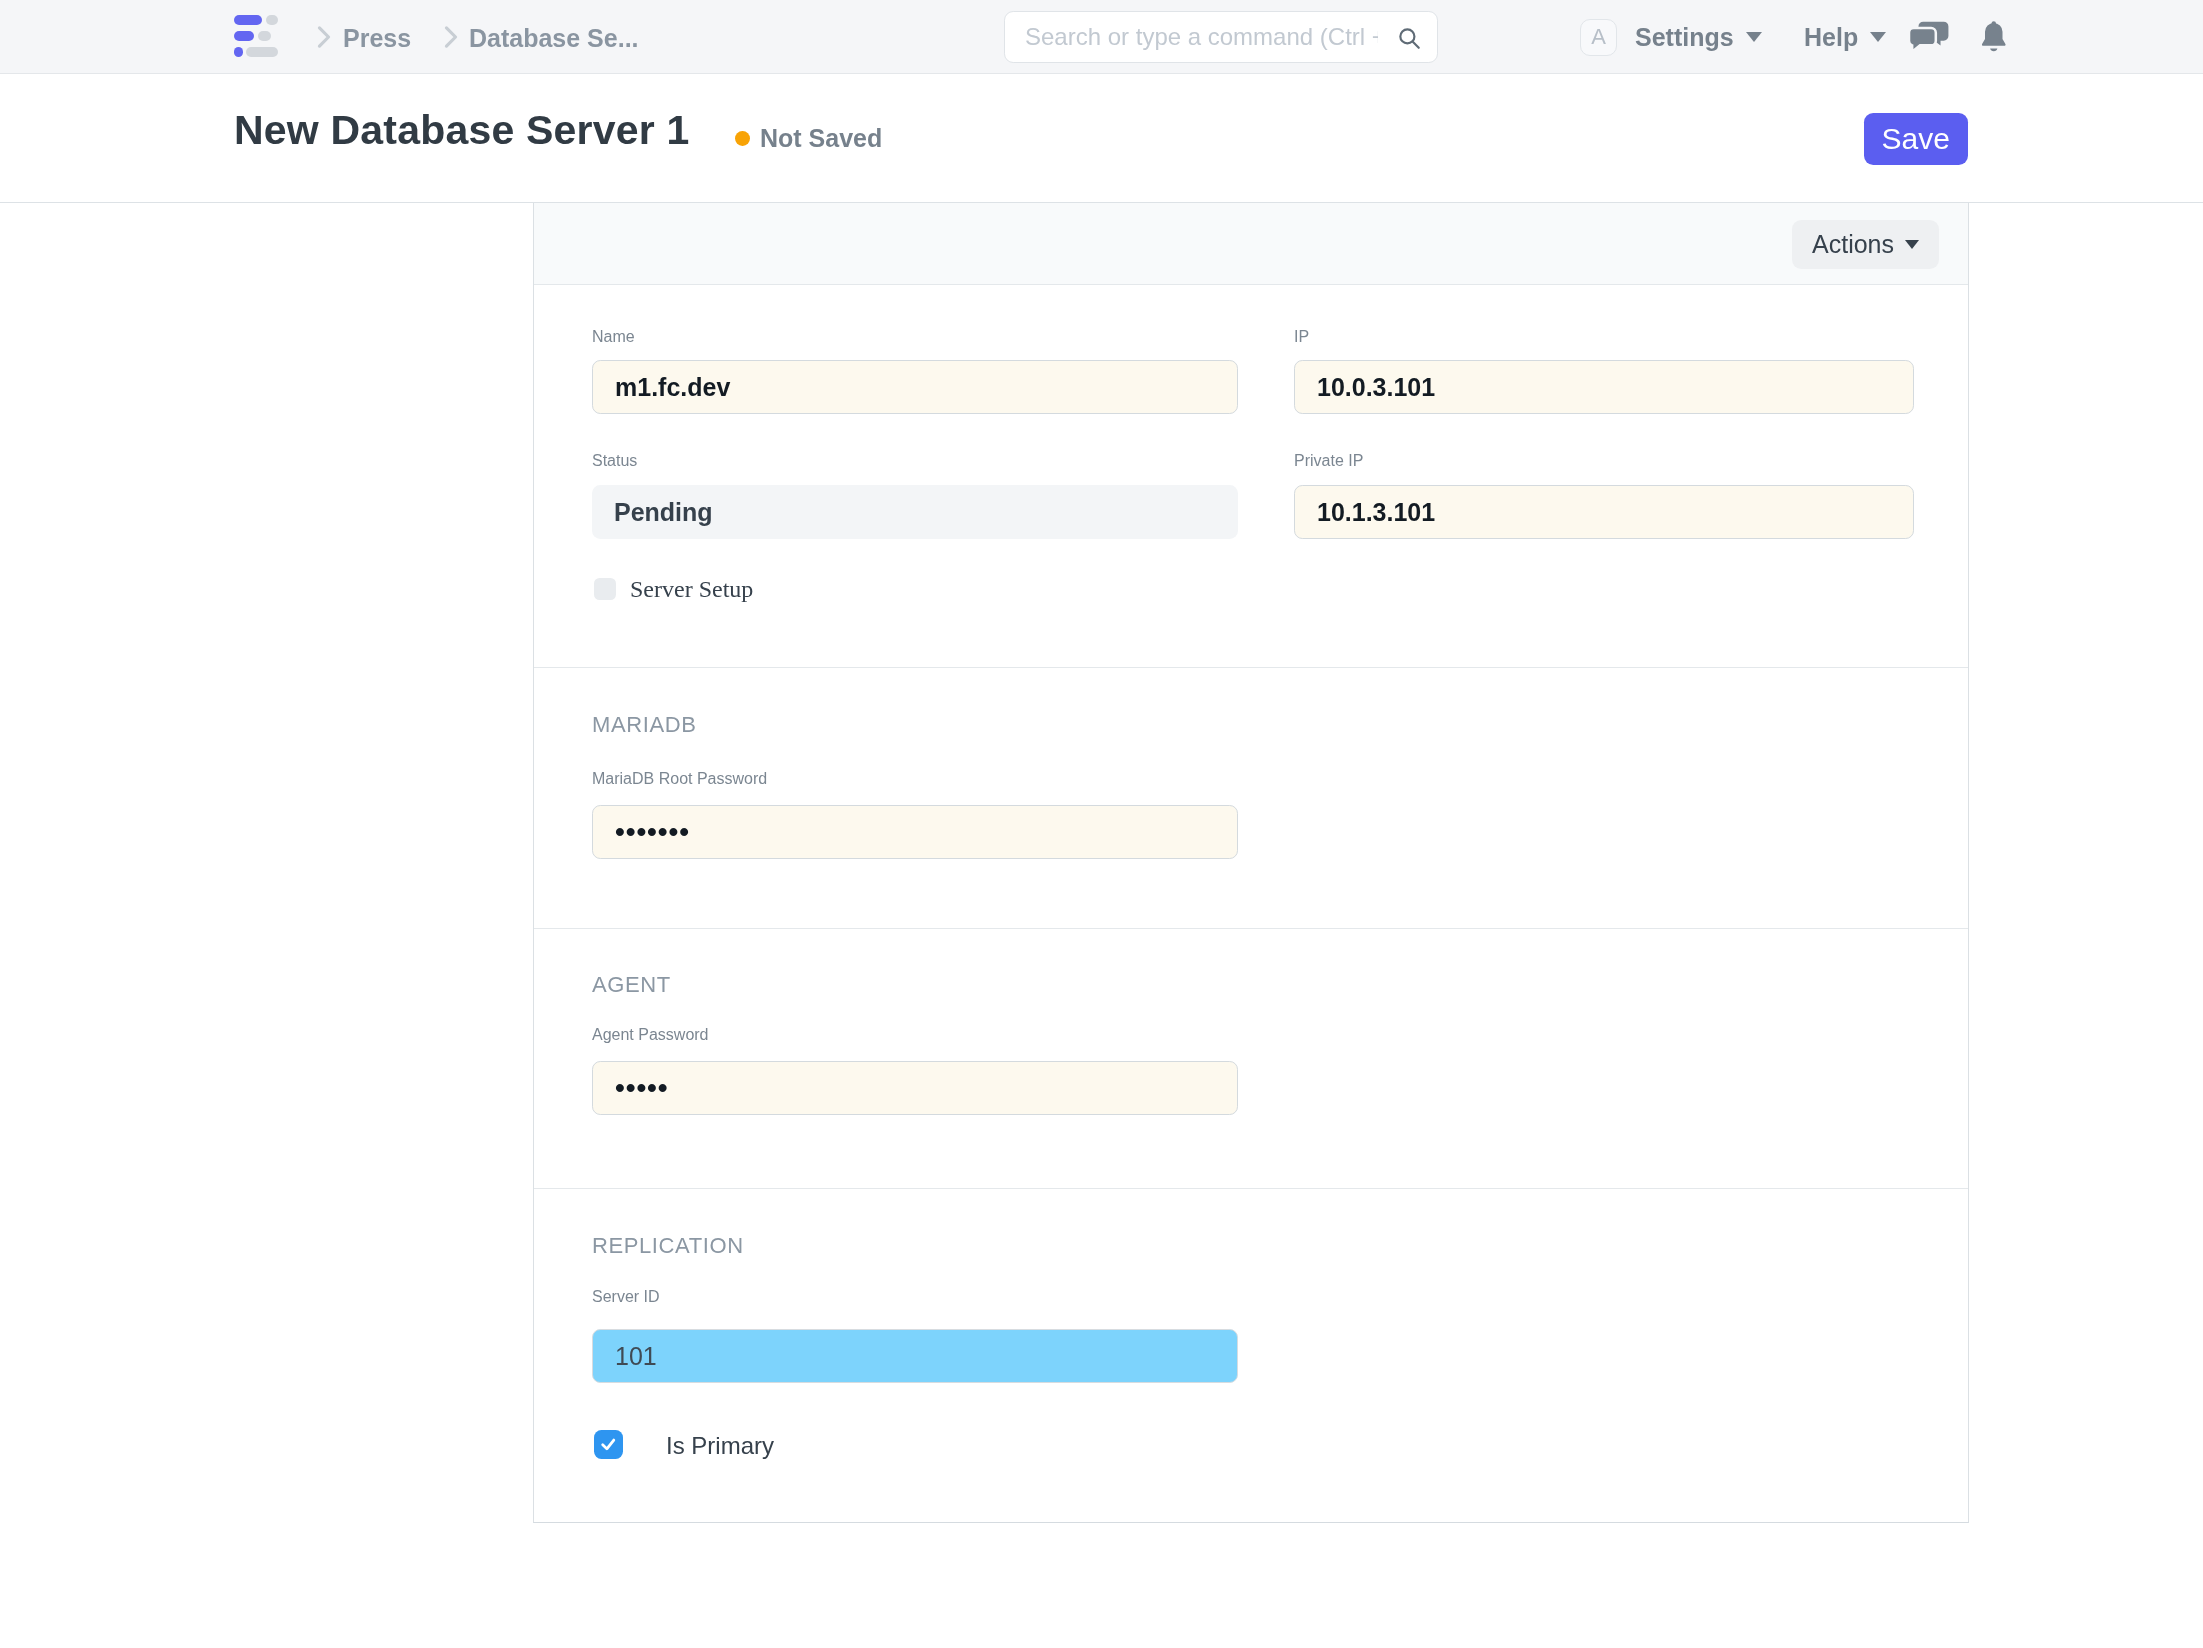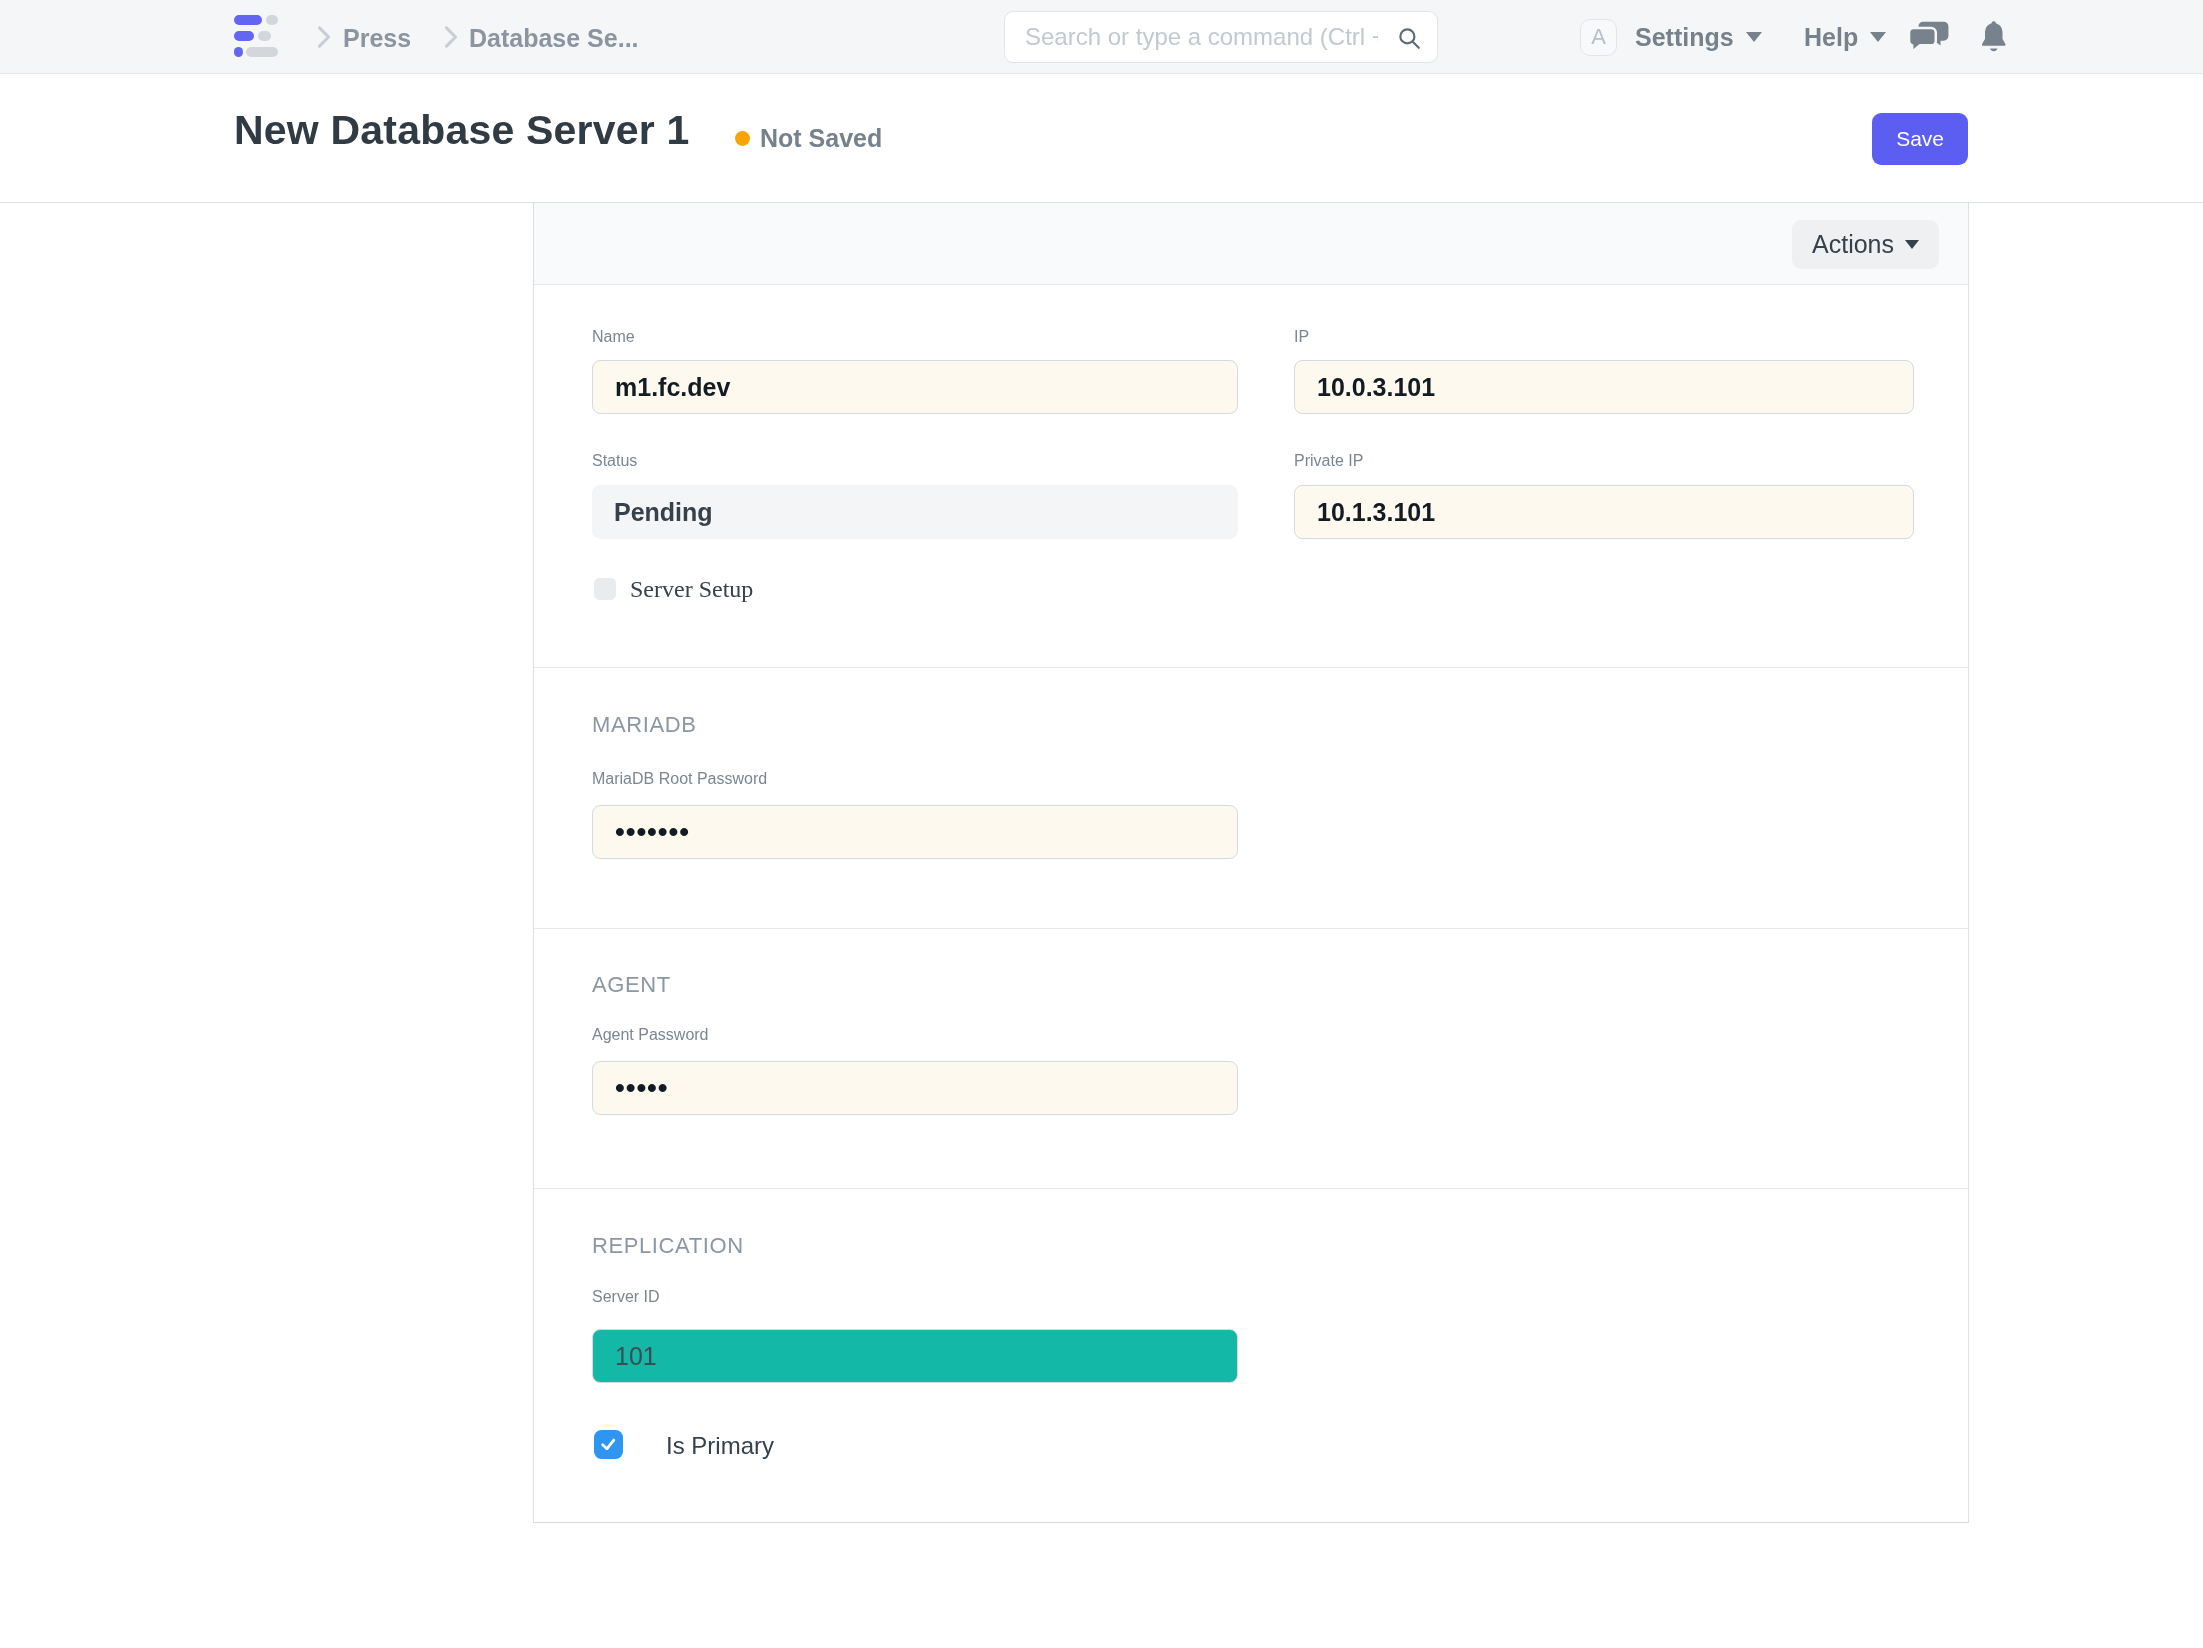--- a/index.html
+++ b/index.html
@@ -45,23 +45,23 @@
   .icon-btn { position:absolute; top:0; height:74px; display:flex; align-items:center; cursor:pointer; }
   .icon-btn.chat { left:1909px; } .icon-btn.bell { left:1979px; }
 
   
   .title-row { position:absolute; left:0; top:74px; width:2204px; height:129px;
                background:#fff; border-bottom:0.9px solid #dde2e6; }
   .page-title { position:absolute; left:234px; top:33px; font-size:41px; font-weight:700;
                 color:#313b44; letter-spacing:0.2px; }
   .ind-dot { position:absolute; left:735px; top:57px; width:14.8px; height:14.8px; border-radius:50%; }
   .ind-label { position:absolute; left:760px; top:50px; font-size:25px; font-weight:700; color:#76818c; }
-  .save-btn { position:absolute; right:236px; top:39px; height:52px; padding:0 24px;
+  .save-btn { position:absolute; right:236px; top:39px; height:52px; padding:0 18px;
               background:#5b5ef0; color:#fff; font-family:"Liberation Sans",sans-serif;
-              font-size:21px; border:none; border-radius:9.2px; cursor:pointer; }
+              font-size:30px; border:none; border-radius:9.2px; cursor:pointer; }
 
   
   .container { position:absolute; left:533px; top:203px; width:1436px; height:1320px;
                border-left:0.9px solid #dbe0e4; border-right:0.9px solid #dbe0e4;
                border-bottom:0.9px solid #d5dbe0; background:#fff; }
   .actions-row { position:absolute; left:0; top:0; width:100%; height:82px;
                background:#f8fafb; border-bottom:0.9px solid #e4e8eb; }
   .actions-btn { position:absolute; right:29px; top:16.6px; height:49px; padding:0 20px;
                background:#eef0f2; border:none; border-radius:9.2px; cursor:pointer;
                display:flex; align-items:center; gap:11px;
@@ -70,21 +70,21 @@
 
   .sep { position:absolute; left:0; width:100%; border-top:0.9px solid #e4e8eb; }
   .sep.s1 { top:464px; } .sep.s2 { top:725px; } .sep.s3 { top:985px; }
 
   .sec-head { position:absolute; left:58px; font-size:22px; font-weight:500; color:#8b97a3;
               letter-spacing:0.6px; }
   .f-label { position:absolute; font-size:16px; color:#7b8691; }
   .f-input { position:absolute; height:54px; border:0.9px solid #d4dade; border-radius:8.3px;
              background:#fdf9ee; padding:0 22px; font-family:"Liberation Sans",sans-serif;
              font-size:25px; font-weight:700; color:#131b23; outline:none; }
-  .f-input.plain { background:#14b8a6; font-weight:400; color:#3f4a54; border-color:#d7dce0; }
+  .f-input.plain { background:#7dd3fc; font-weight:400; color:#3f4a54; border-color:#d7dce0; }
   .f-input.pwd { font-size:28px; letter-spacing:0.9px; }
   .col1 { left:58px; width:646px; } .col2 { left:760px; width:620px; }
 
   .status-box { position:absolute; left:58px; width:646px; height:54px; background:#f3f5f7;
                 border-radius:8.3px; display:flex; align-items:center; padding:0 22px;
                 font-size:25px; font-weight:700; color:#36414c; }
 
   .checkbox { position:absolute; border-radius:5.5px; cursor:pointer; }
   .checkbox.unchecked { left:60px; top:375px; width:22px; height:22px; background:#e9ecef; }
   .checkbox.checked { left:60px; top:1227px; width:29px; height:29px; background:#2e95f0;

